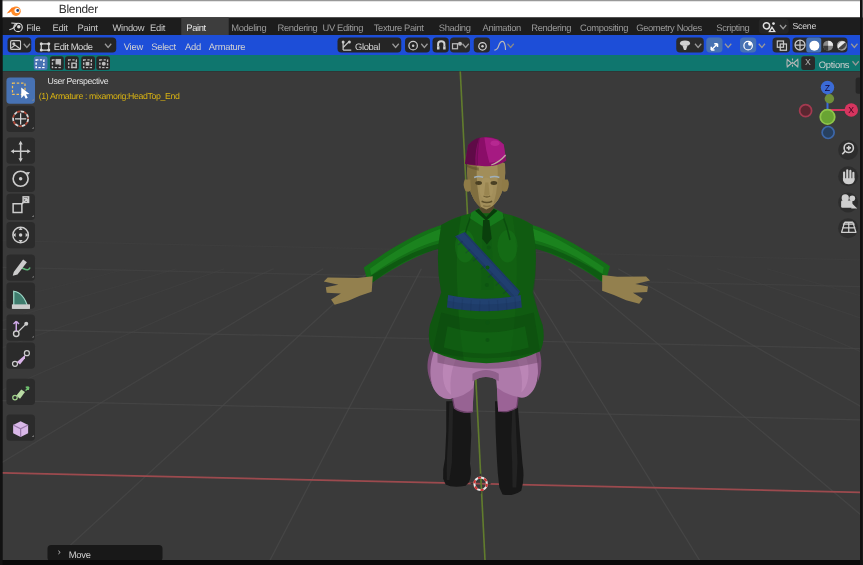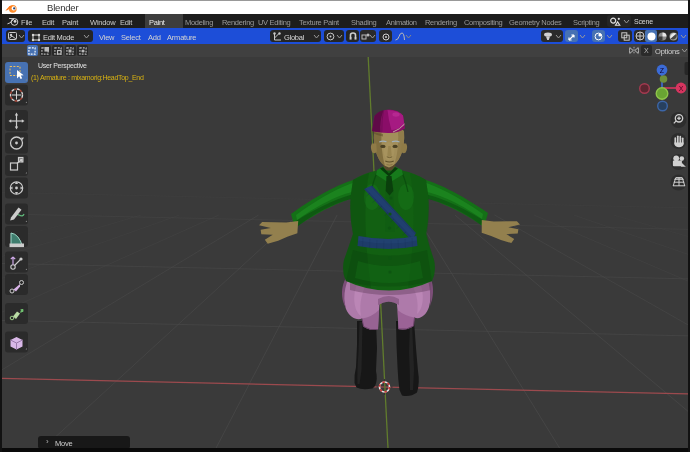--- a/index.html
+++ b/index.html
@@ -4,21 +4,21 @@
 <style>
   html,body{margin:0;padding:0;}
   body{width:690px;height:452px;overflow:hidden;background:#141414;
        font-family:"Liberation Sans",sans-serif;}
   #win{position:absolute;left:0;top:0;width:690px;height:452px;}
   .abs{position:absolute;}
   #titlebar{left:0;top:0;width:690px;height:14px;background:#fff;border-top:1px solid #999;box-sizing:border-box;}
   #titlebar .t{position:absolute;left:27px;top:1px;font-size:9.5px;letter-spacing:-0.2px;color:#303030;padding-left:20px;}
   #menubar{left:2px;top:14px;width:686px;height:14px;background:#1d1d1d;}
   #header{left:2px;top:28px;width:686px;height:16px;background:#1d4ed8;}
-  #tools{left:2px;top:44px;width:686px;height:13px;background:#404040;}
+  #tools{left:2px;top:44px;width:686px;height:13px;background:#0f766e;}
   #viewport{left:2px;top:57px;width:686px;height:391px;background:#3a3a3a;}
   #strip{left:0px;top:448px;width:690px;height:4px;background:#0a0a0a;}
   .mi{position:absolute;top:4px;font-size:7.5px;letter-spacing:-0.2px;color:#c9c9c9;white-space:nowrap;}
   .tab{position:absolute;top:4px;font-size:7.5px;letter-spacing:-0.3px;color:#9a9a9a;white-space:nowrap;}
   .hmi{position:absolute;top:4.5px;font-size:7.5px;letter-spacing:-0.2px;color:#d2d2d2;white-space:nowrap;}
   .wdg{position:absolute;background:#252525;border-radius:3px;}
   .sideL,.sideR{position:absolute;top:0;width:2px;height:452px;background:#121212;}
 </style>
 </head>
 <body>

